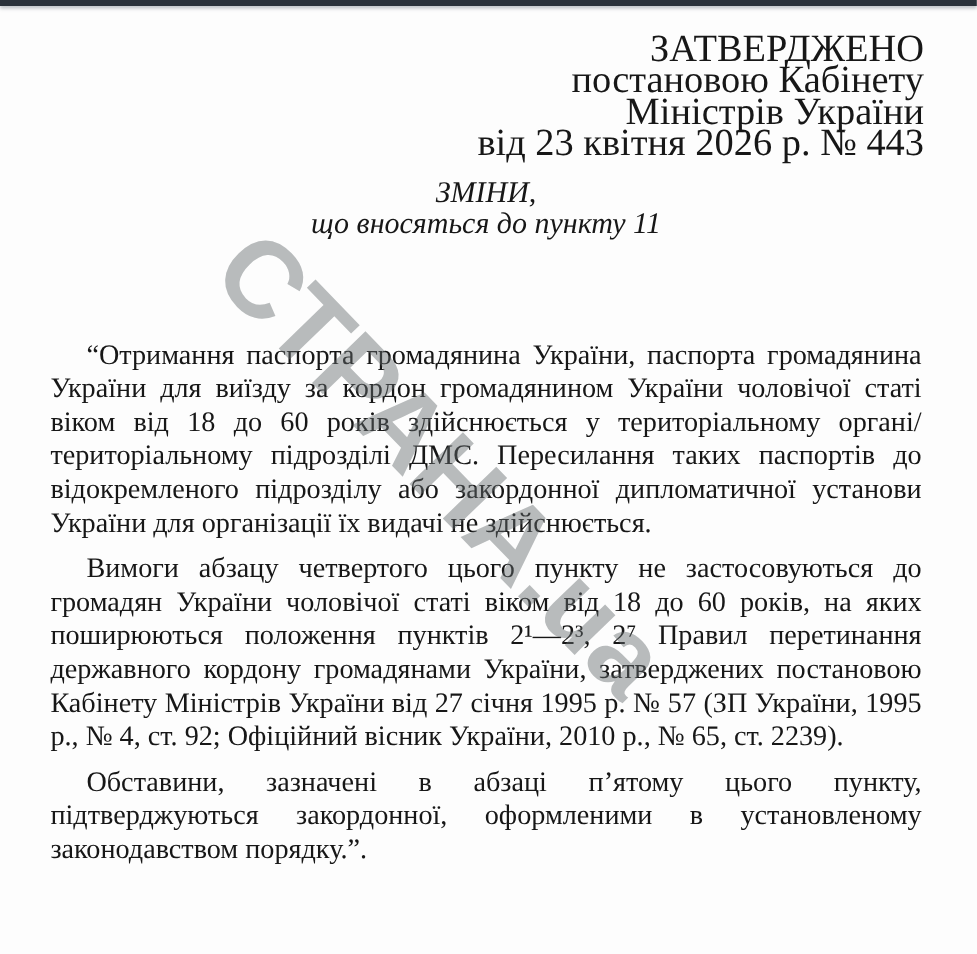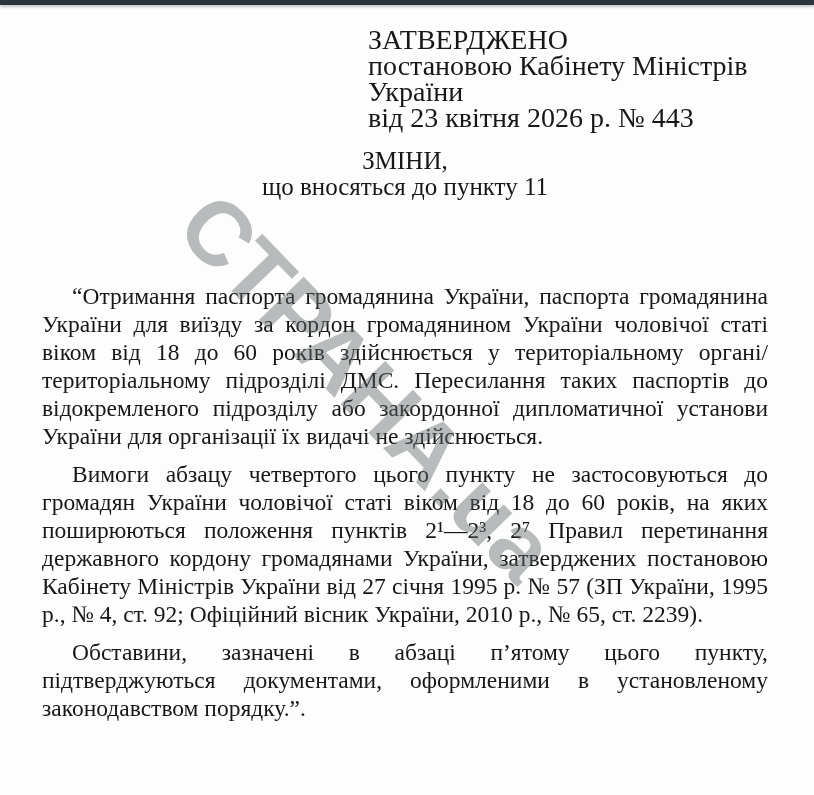--- a/index.html
+++ b/index.html
@@ -42,34 +42,35 @@
     pointer-events: none;
     user-select: none;
   }
 
   
   .approval {
     position: absolute;
     left: 368px;
     top: 27px;
     width: 402px;
-    text-align: left;
-    font-size: 28px;
+    text-align: right;
+    font-size: 32px;
     line-height: 26px;
   }
 
   
   .doc-title {
     position: absolute;
     left: 42px;
     top: 148px;
     width: 726px;
     text-align: center;
     font-size: 25px;
     line-height: 26px;
+    font-style: italic;
   }
 
   
   .doc-body {
     position: absolute;
     left: 42px;
     top: 282px;
     width: 726px;
     font-size: 23.5px;
     line-height: 28px;
@@ -94,15 +95,15 @@
 </header>
 
 <section class="doc-title">
   <div>ЗМІНИ,</div>
   <div>що вносяться до пункту 11</div>
 </section>
 
 <main class="doc-body">
   <p>“Отримання паспорта громадянина України, паспорта громадянина України для виїзду за кордон громадянином України чоловічої статі віком від 18 до 60 років здійснюється у територіальному органі/територіальному підрозділі ДМС. Пересилання таких паспортів до відокремленого підрозділу або закордонної дипломатичної установи України для організації їх видачі не здійснюється.</p>
   <p>Вимоги абзацу четвертого цього пункту не застосовуються до громадян України чоловічої статі віком від 18 до 60 років, на яких поширюються положення пунктів 2¹—2³, 2⁷ Правил перетинання державного кордону громадянами України, затверджених постановою Кабінету Міністрів України від 27 січня 1995 р. № 57 (ЗП України, 1995 р., № 4, ст. 92; Офіційний вісник України, 2010 р., № 65, ст. 2239).</p>
-  <p>Обставини, зазначені в абзаці п’ятому цього пункту, підтверджуються документами, оформленими в установленому законодавством порядку.”.</p>
+  <p>Обставини, зазначені в абзаці п’ятому цього пункту, підтверджуються закордонної, оформленими в установленому законодавством порядку.”.</p>
 
 </main>
 
 </body></html>

